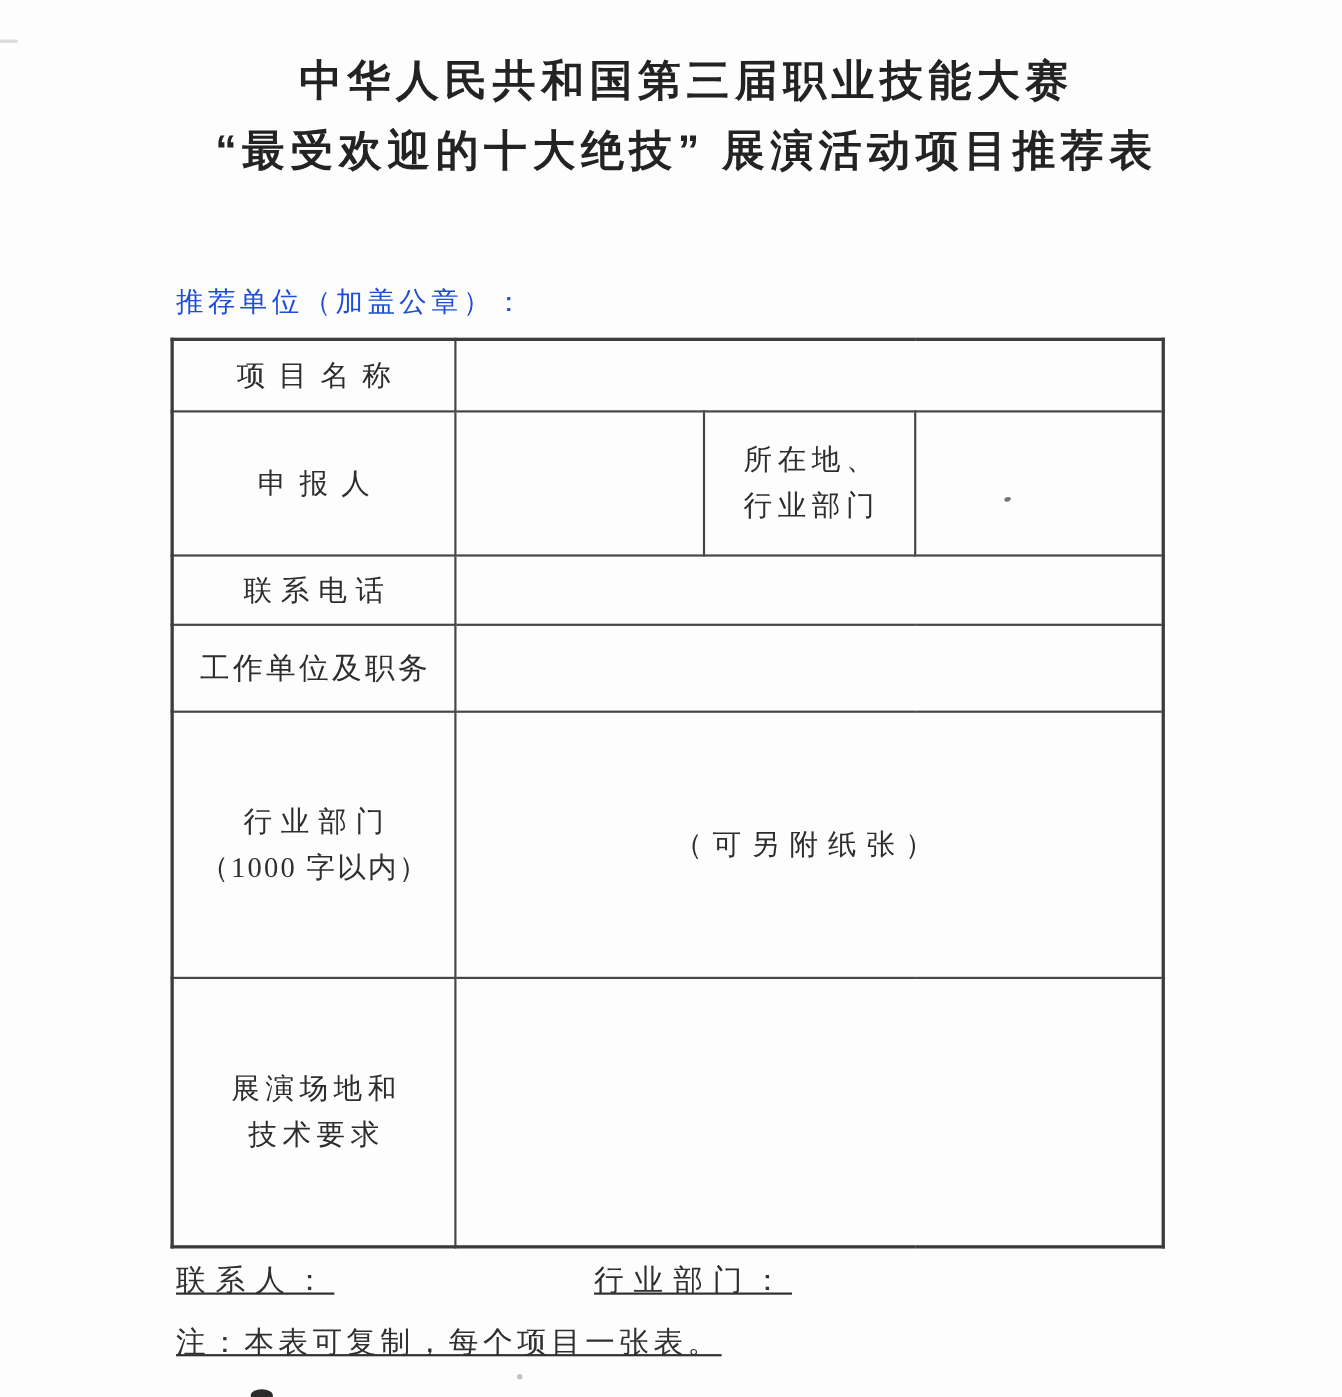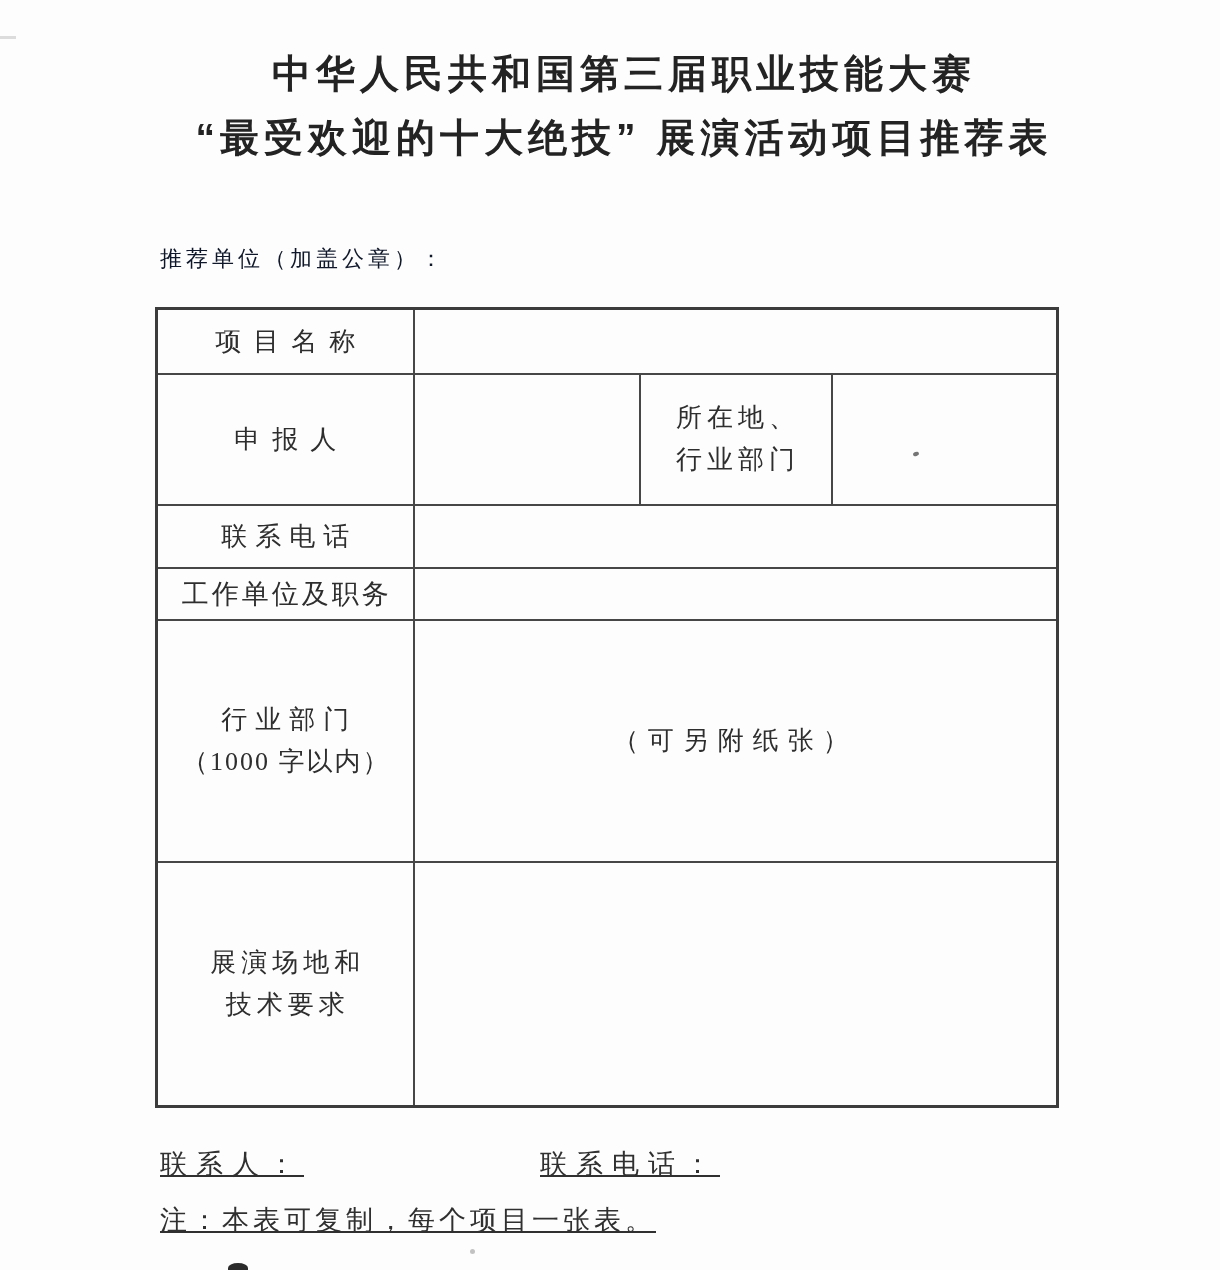--- a/index.html
+++ b/index.html
@@ -25,24 +25,24 @@
     font-family: "Liberation Sans", "DejaVu Sans", sans-serif;
     font-weight: 700;
     font-size: 39px;
     line-height: 64px;
     letter-spacing: 5px;
     color: #232323;
     padding-left: 28px;
   }
   .unit-label {
     position: absolute;
-    top: 244px; left: 160px;
-    font-size: 22px;
+    top: 258px; left: 160px;
+    font-size: 25px;
     letter-spacing: 4px;
-    color: #0f172a;
+    color: #1d4ed8;
   }
   table.form {
     position: absolute;
     top: 307px; left: 155px;
     width: 901px;
     border-collapse: collapse;
     table-layout: fixed;
     border: 3px solid #3c3c3c;
   }
   table.form td {
@@ -112,21 +112,21 @@
       <td class="lbl">
         <div class="two-line ls5">所在地、</div>
         <div class="two-line ls5">行业部门</div>
       </td>
       <td></td>
     </tr>
     <tr style="height:63px">
       <td class="lbl ls8">联系电话</td>
       <td colspan="3"></td>
     </tr>
-    <tr style="height:52px">
+    <tr style="height:79px">
       <td class="lbl ls3" style="font-size:27px">工作单位及职务</td>
       <td colspan="3"></td>
     </tr>
     <tr style="height:242px">
       <td class="lbl">
         <div class="two-line ls8">行业部门</div>
         <div class="two-line ls2">（1000 字以内）</div>
       </td>
       <td colspan="3" class="hint-cell">
         <span class="ls9">（可另附纸张）</span>
@@ -136,21 +136,21 @@
       <td class="lbl">
         <div class="two-line ls5">展演场地和</div>
         <div class="two-line ls5">技术要求</div>
       </td>
       <td colspan="3"></td>
     </tr>
   </tbody>
     </table>
 
   <div class="footer-line contact-person">联系人：</div>
-  <div class="footer-line contact-phone">联系电话：</div>
+  <div class="footer-line contact-phone">行业部门：</div>
   <div class="footer-line note-line">注：本表可复制，每个项目一张表。</div>
 
   <div class="artifact a-dash-topleft"></div>
   <div class="artifact a-dot-cell"></div>
   <div class="artifact a-speck-bottom"></div>
   <div class="artifact a-blob-bottom"></div>
 
 </div>
 
 </body></html>

